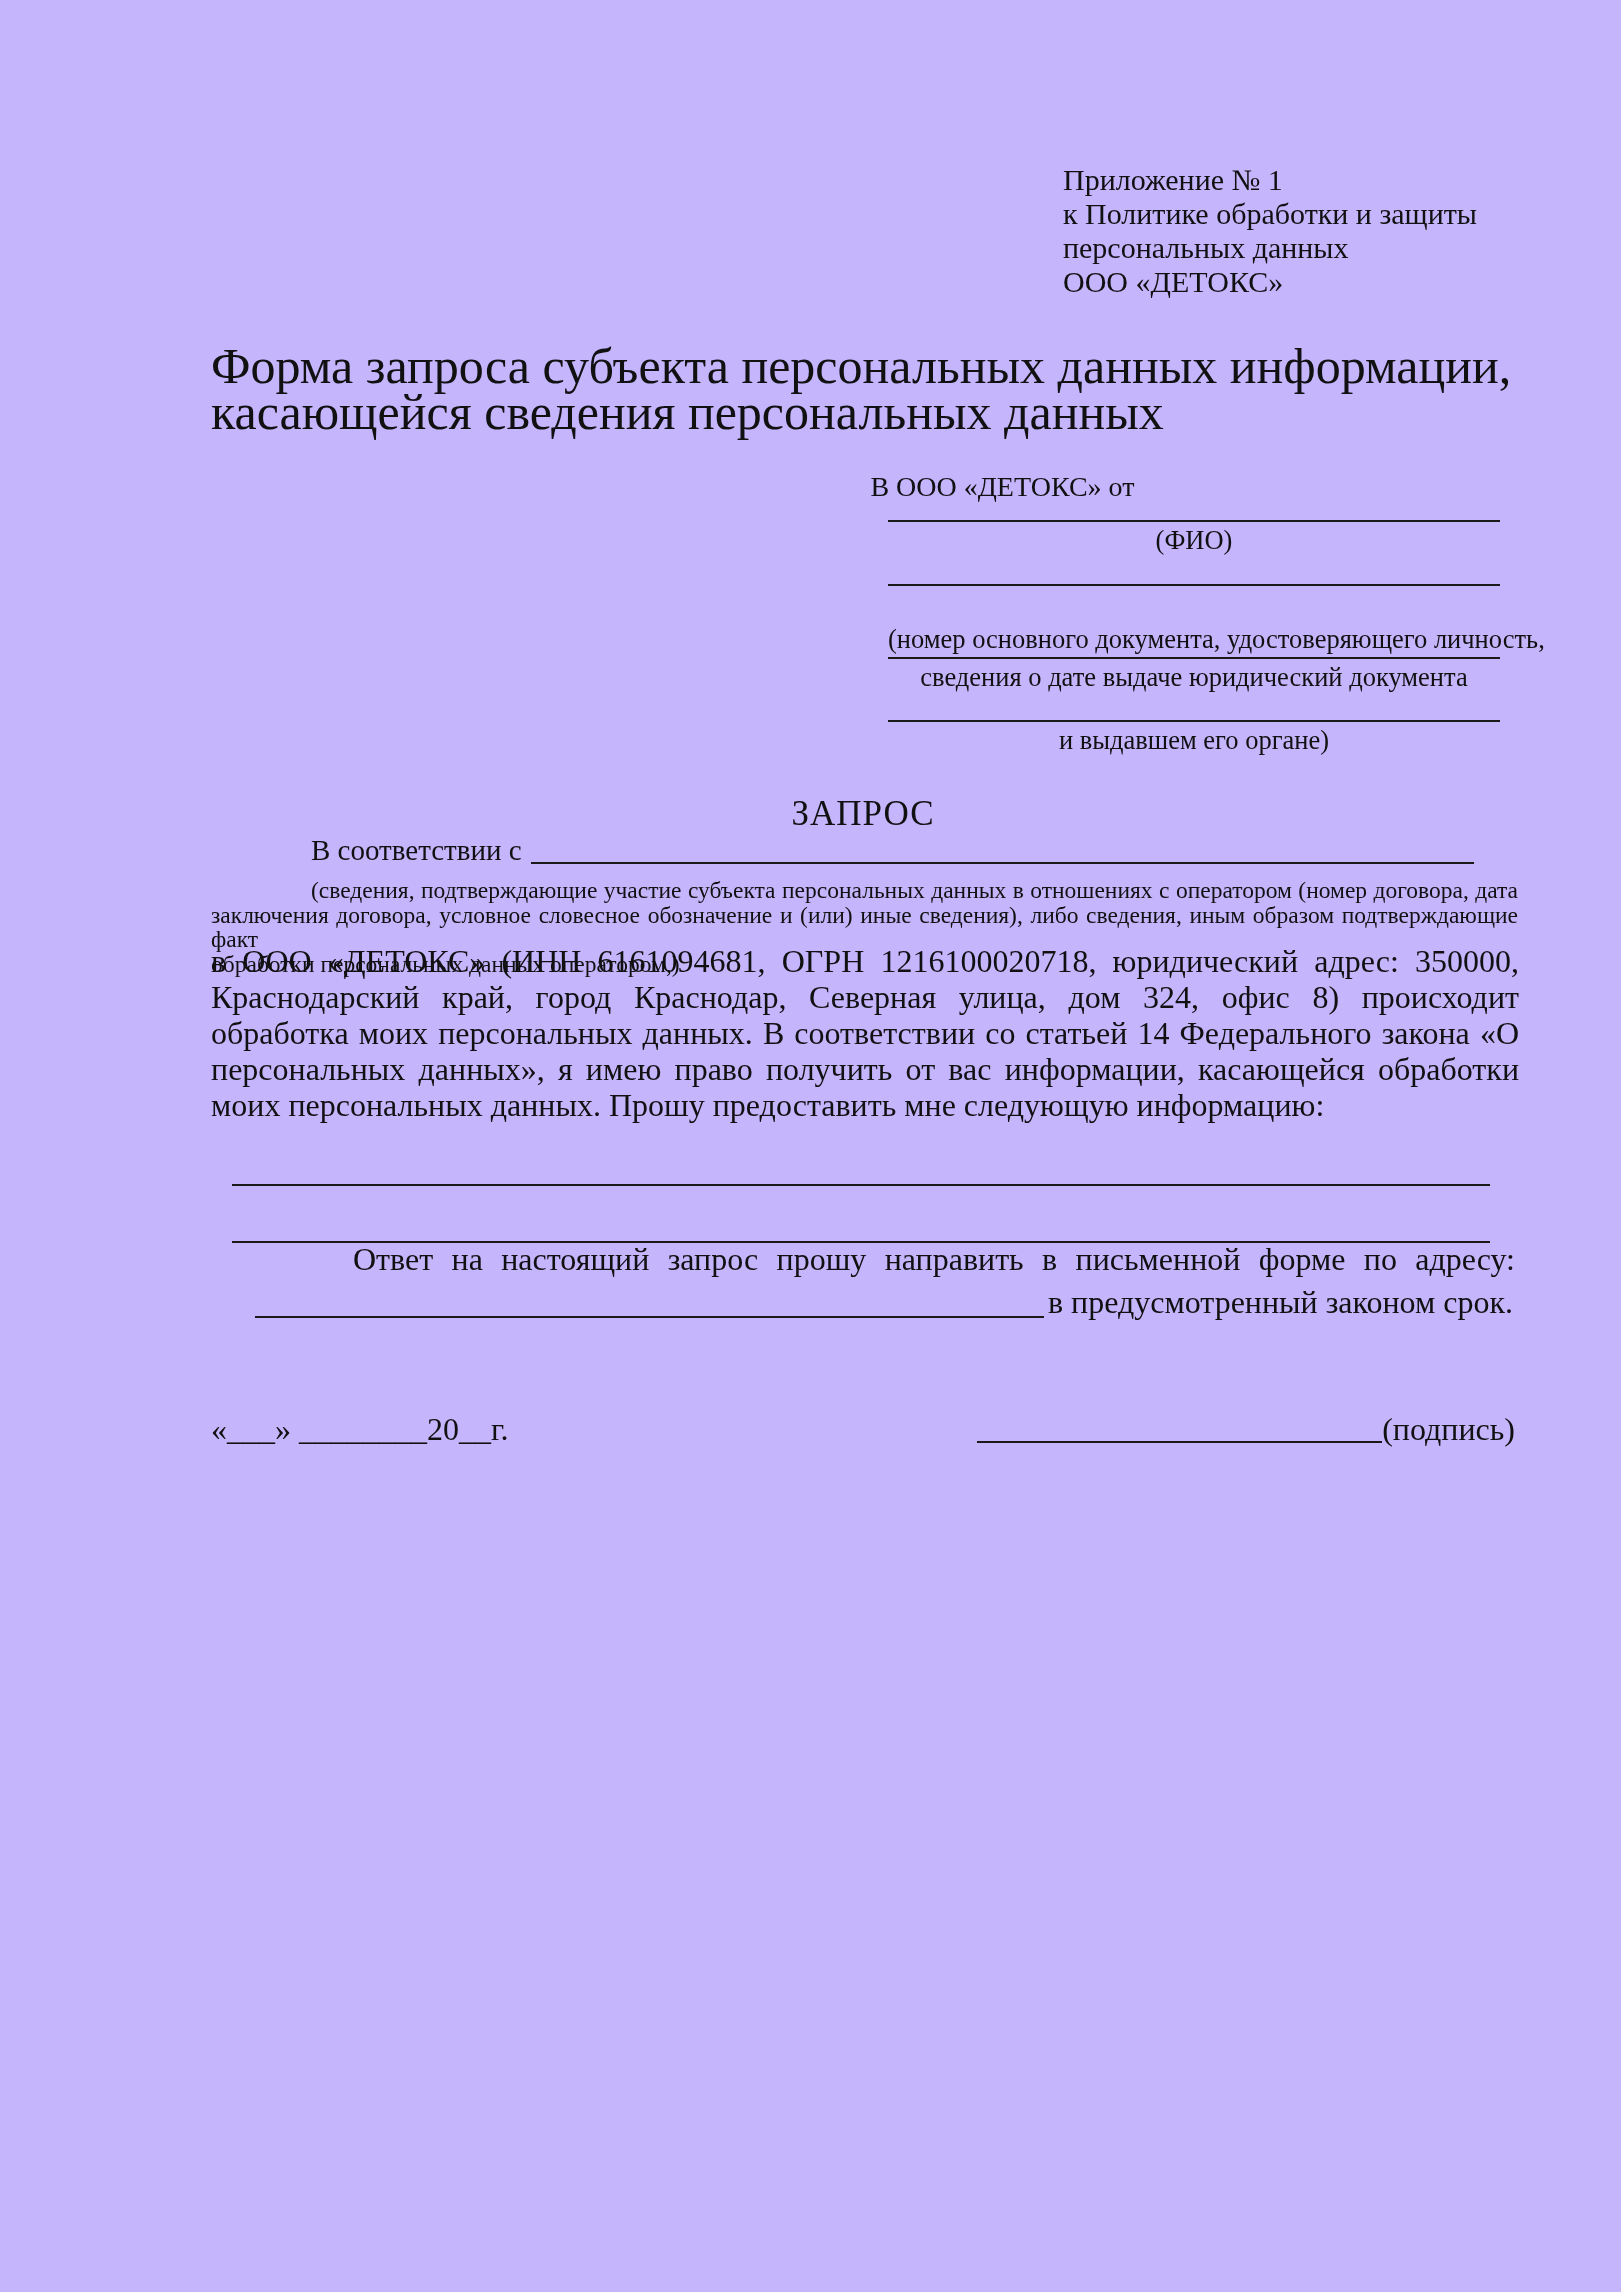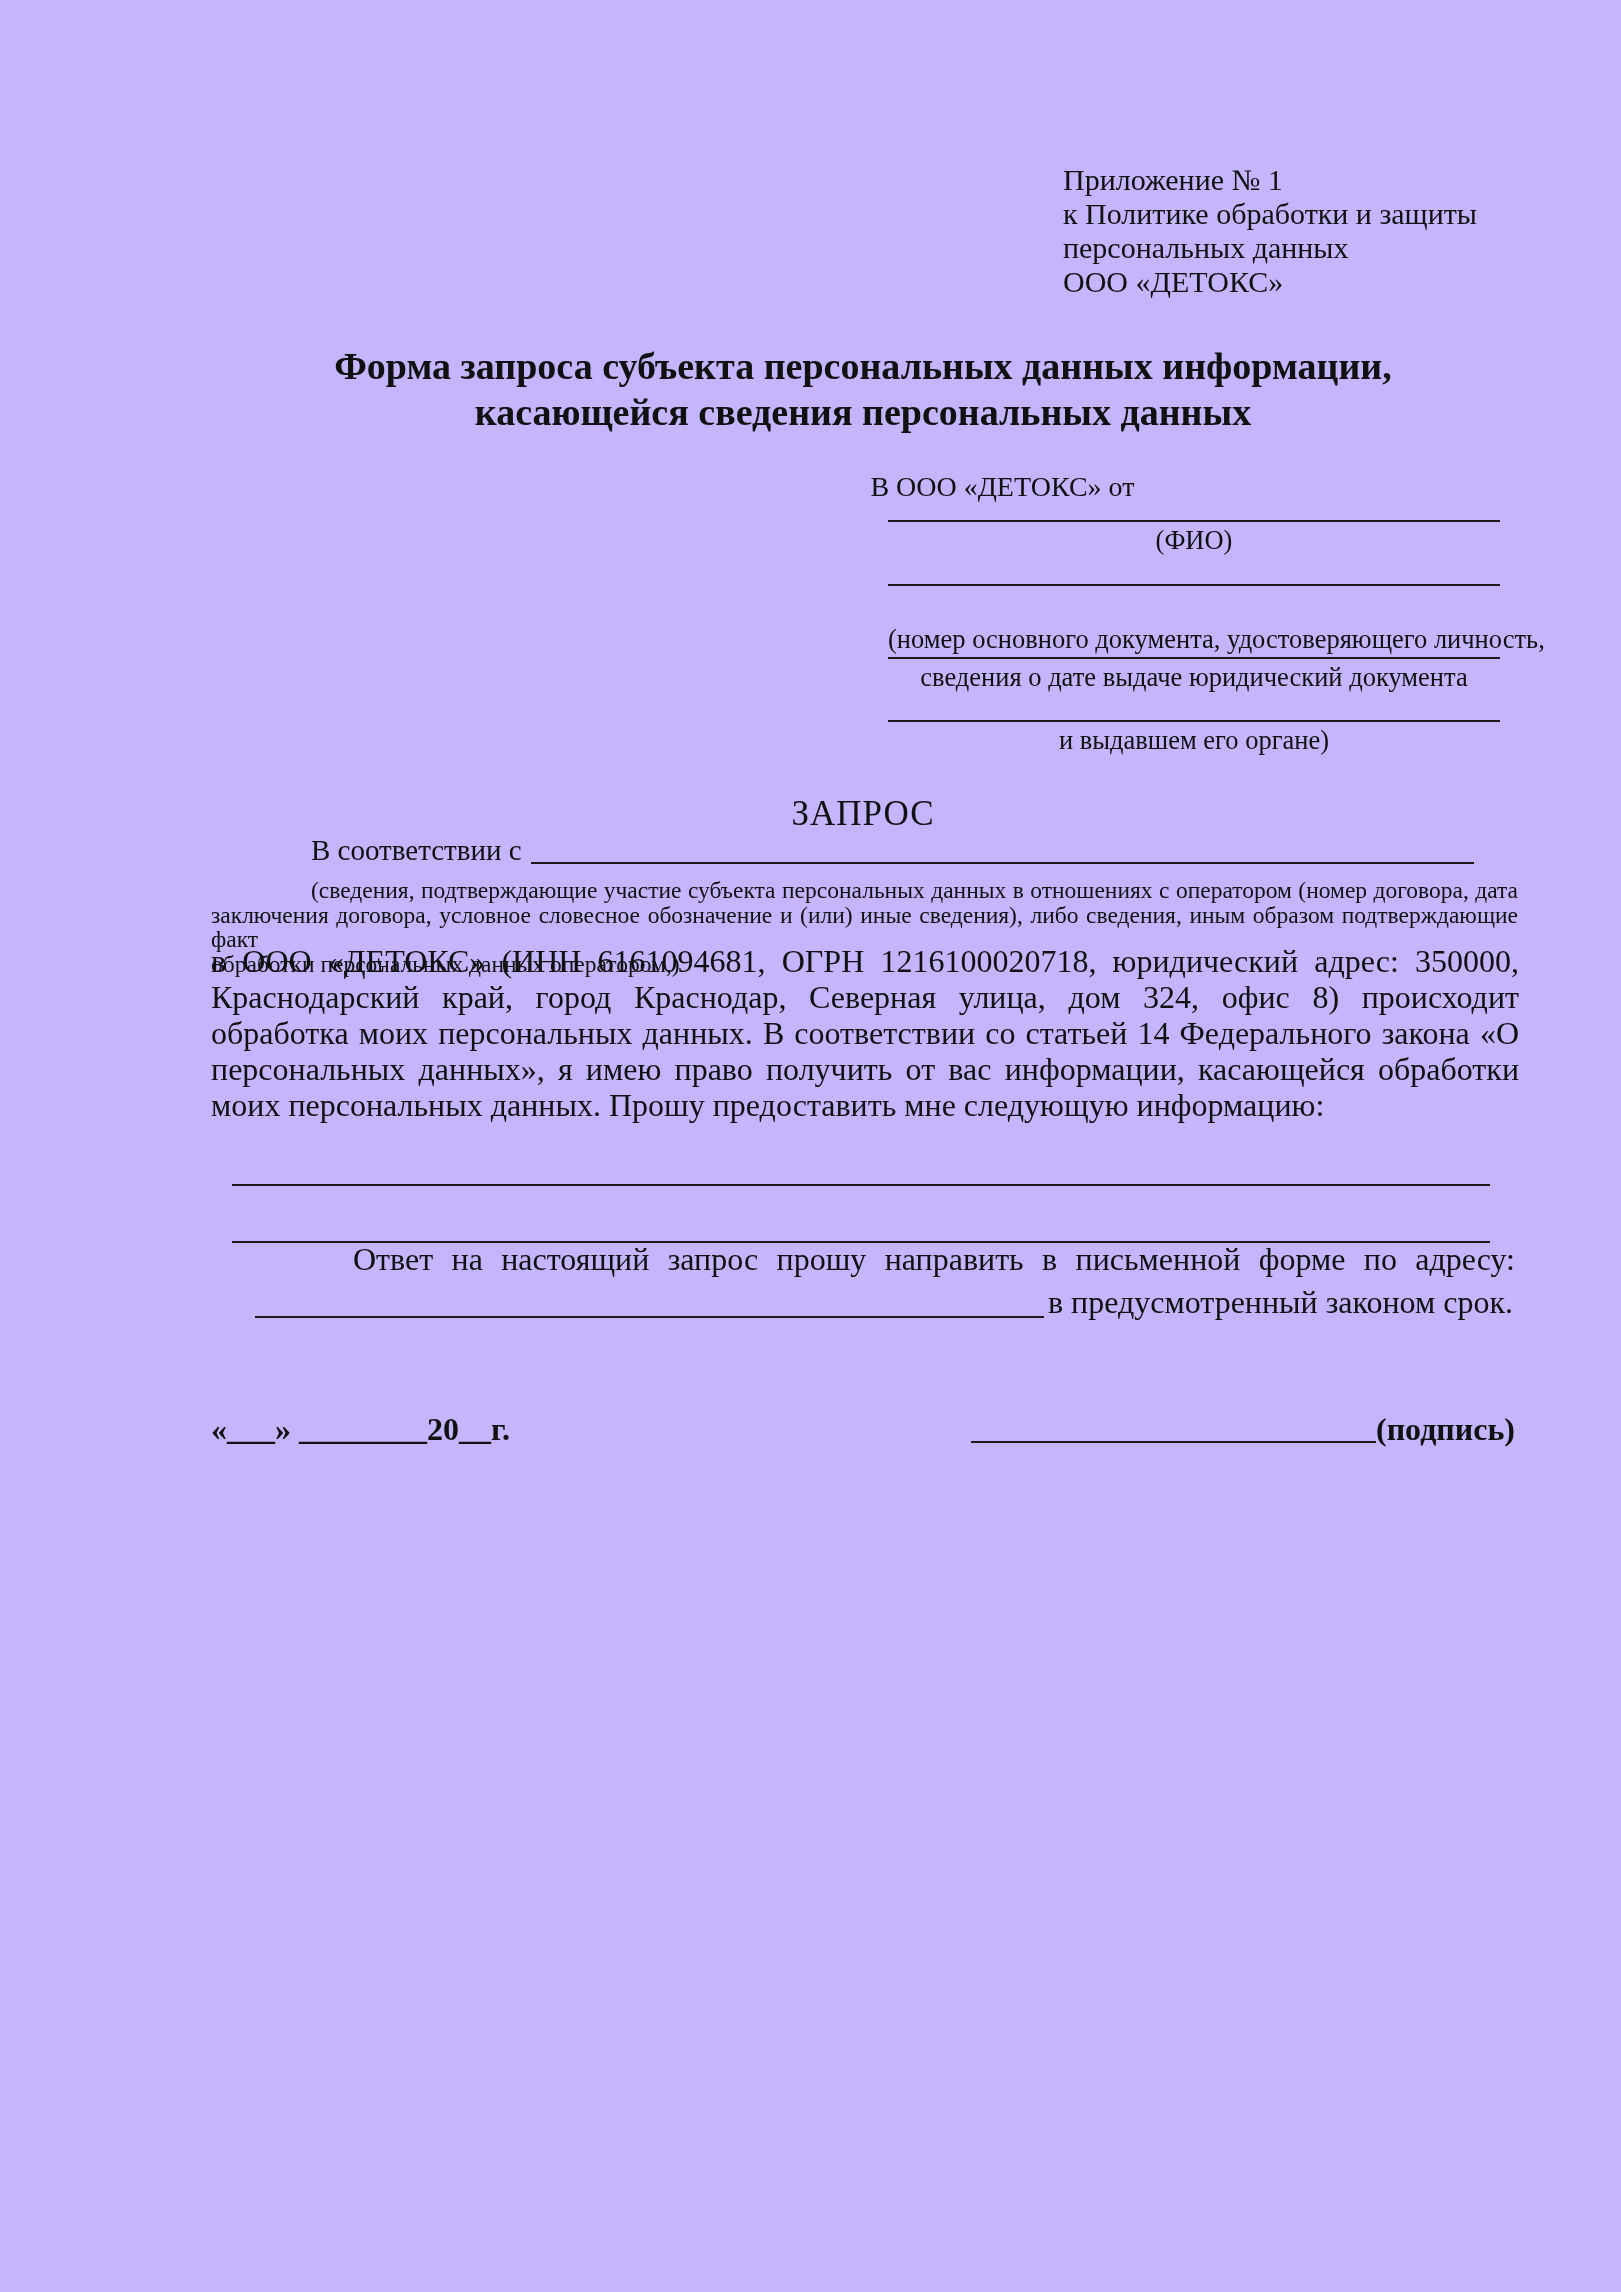--- a/index.html
+++ b/index.html
@@ -19,22 +19,22 @@
   
   .appendix{
     left:1063px; top:163px;
     font-size:30px; line-height:34px;
     white-space:nowrap;
   }
 
   
   .doc-title{
     left:211px; top:343px; width:1304px;
-    text-align:center; font-weight:bold;
-    font-size:38px; line-height:46px;
+    text-align:left; font-weight:normal;
+    font-size:50px; line-height:46px;
   }
 
   
   .recipient{
     left:888px; top:461px; width:612px; height:309px;
   }
   .recipient .to-line{
     position:absolute; left:-17.6px; top:9.8px;
     font-size:28px; white-space:nowrap;
   }
@@ -107,21 +107,21 @@
     width:789px; margin-left:44px; align-self:flex-end;
     border-bottom:2.9px solid #1a1a1a; height:33px; margin-bottom:5.9px;
   }
   .addr-row .addr-text{
     margin-left:auto; line-height:43px; white-space:nowrap; padding-right:2px;
   }
 
   
   .signature{
     left:211px; top:1408px; width:1304px; height:43px;
-    display:flex; font-size:32px; line-height:43px;font-weight:bold;
+    display:flex; font-size:32px; line-height:43px;
   }
   .signature .date-part{white-space:nowrap;}
   .signature .sign-line{
     margin-left:auto; width:405px; align-self:flex-end;
     border-bottom:2.9px solid #1a1a1a; height:32px; margin-bottom:7.8px;
   }
   .signature .sign-label{white-space:nowrap;}
 </style>
 </head>
 <body>

